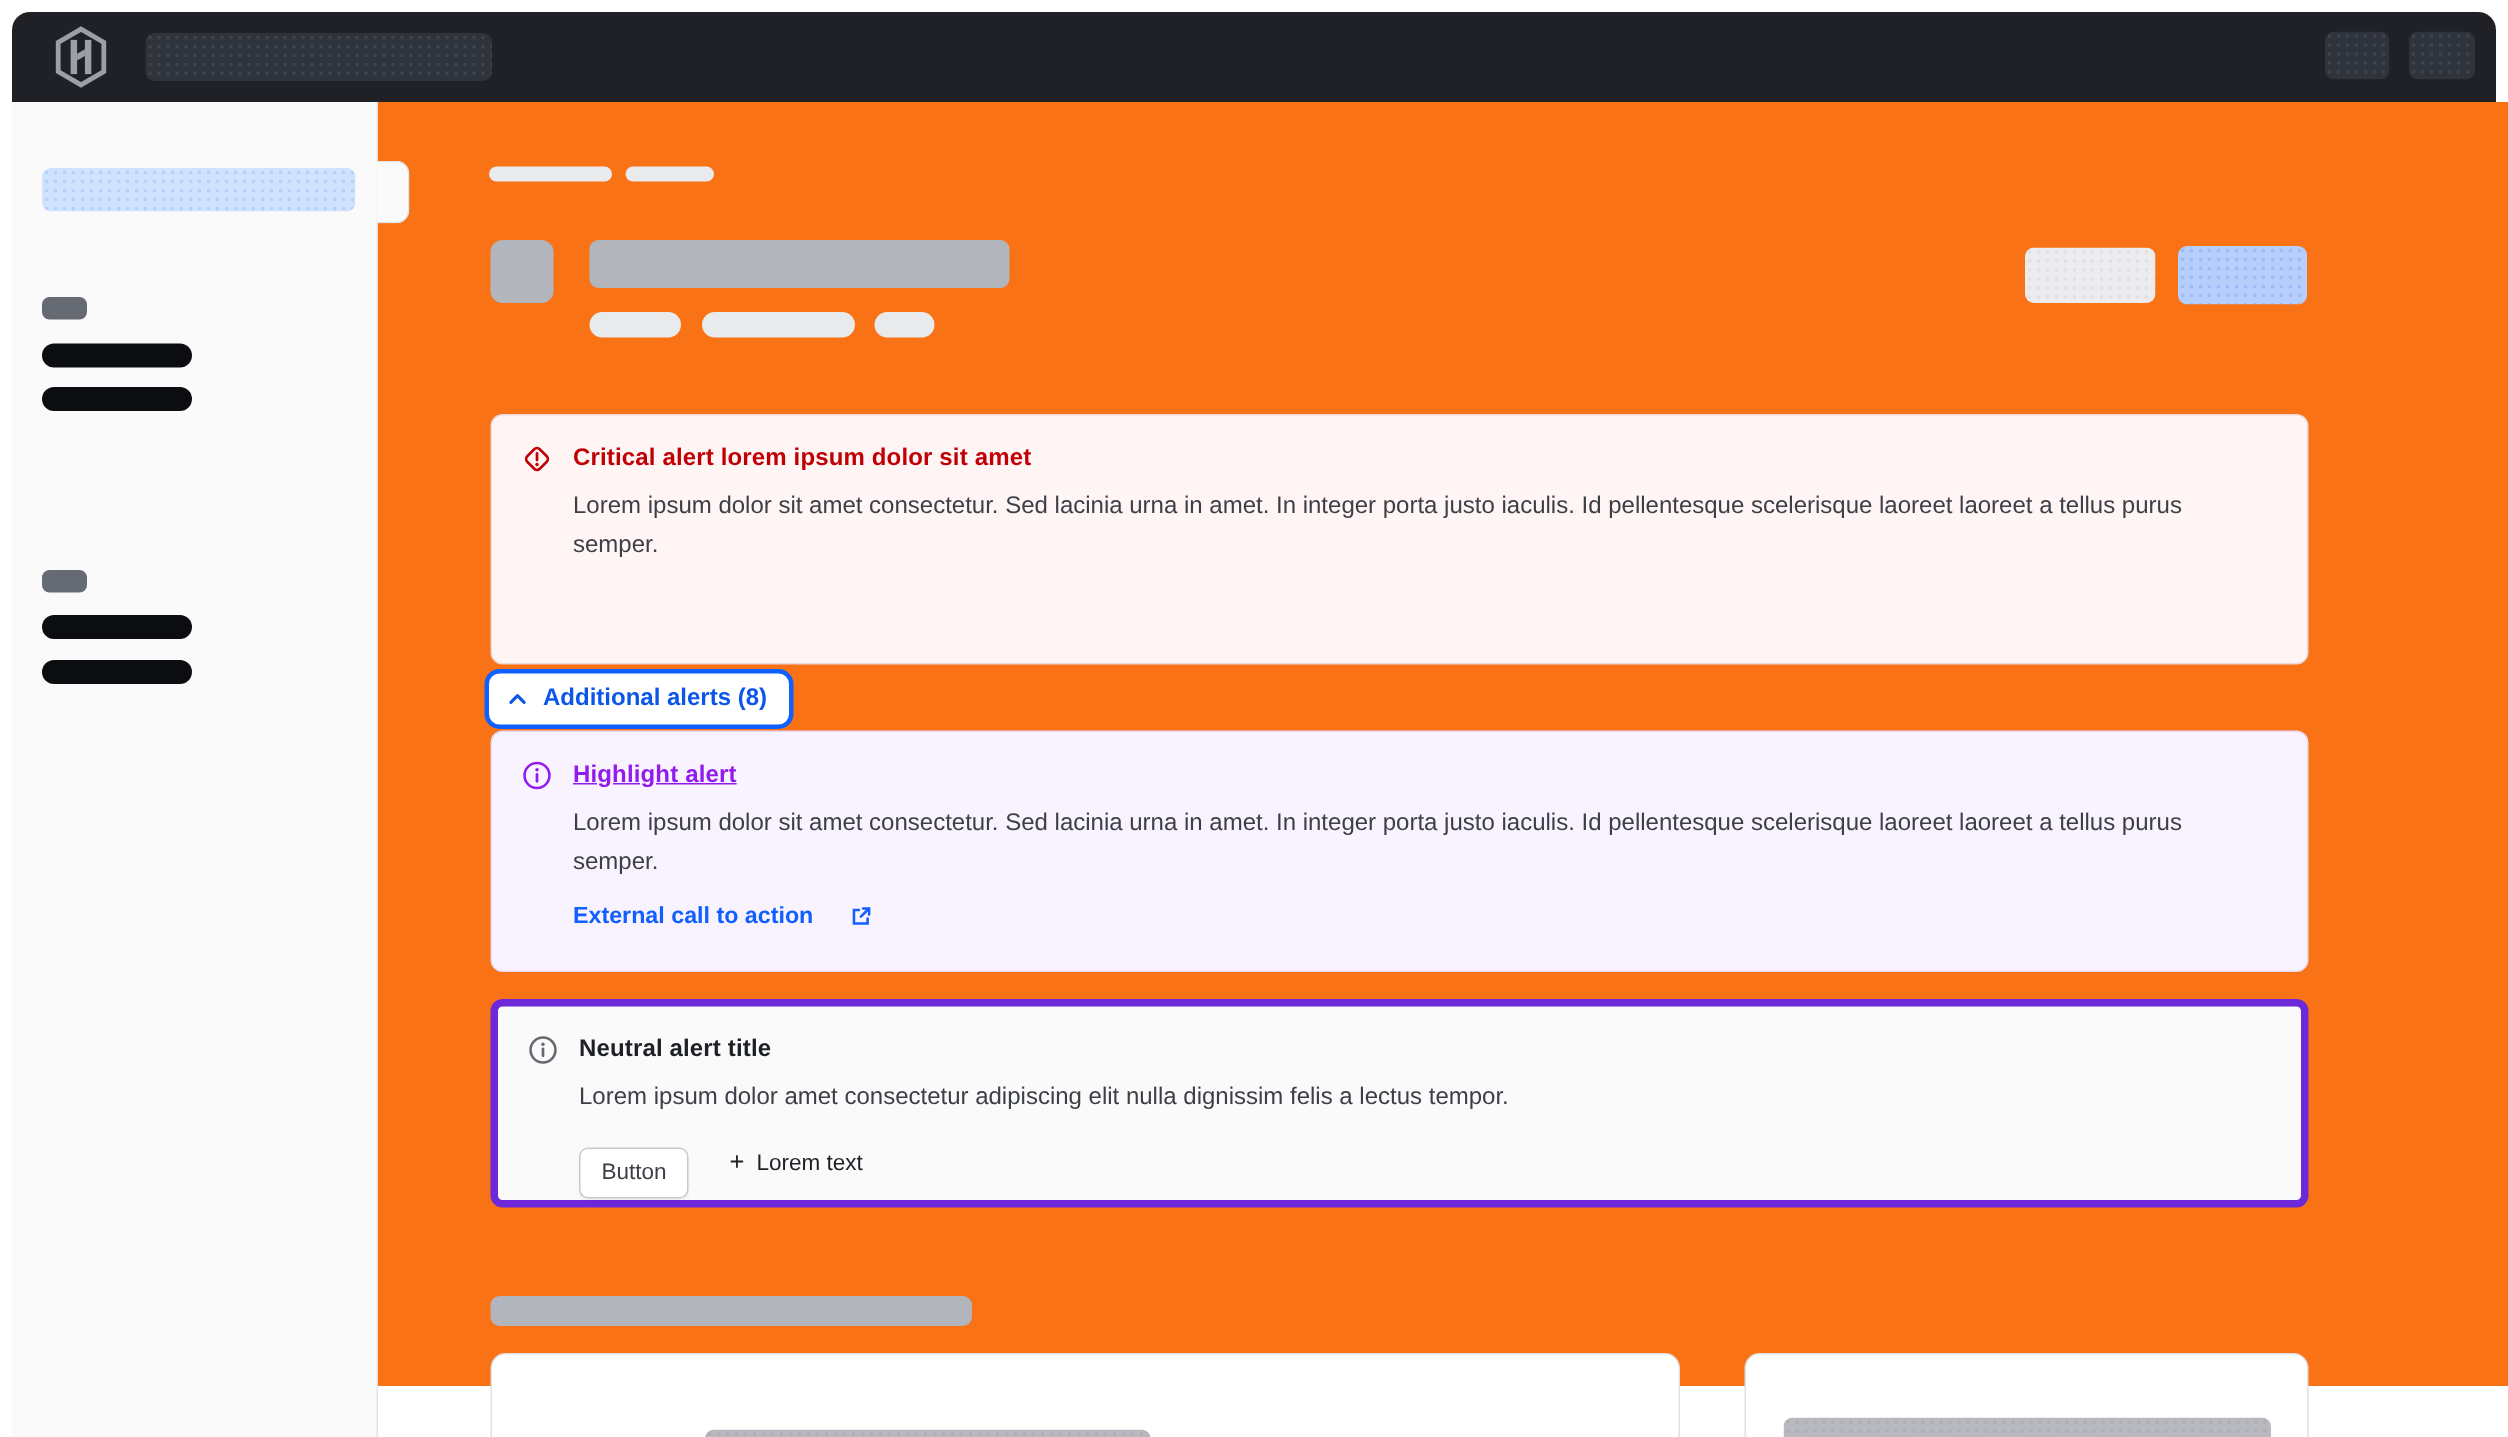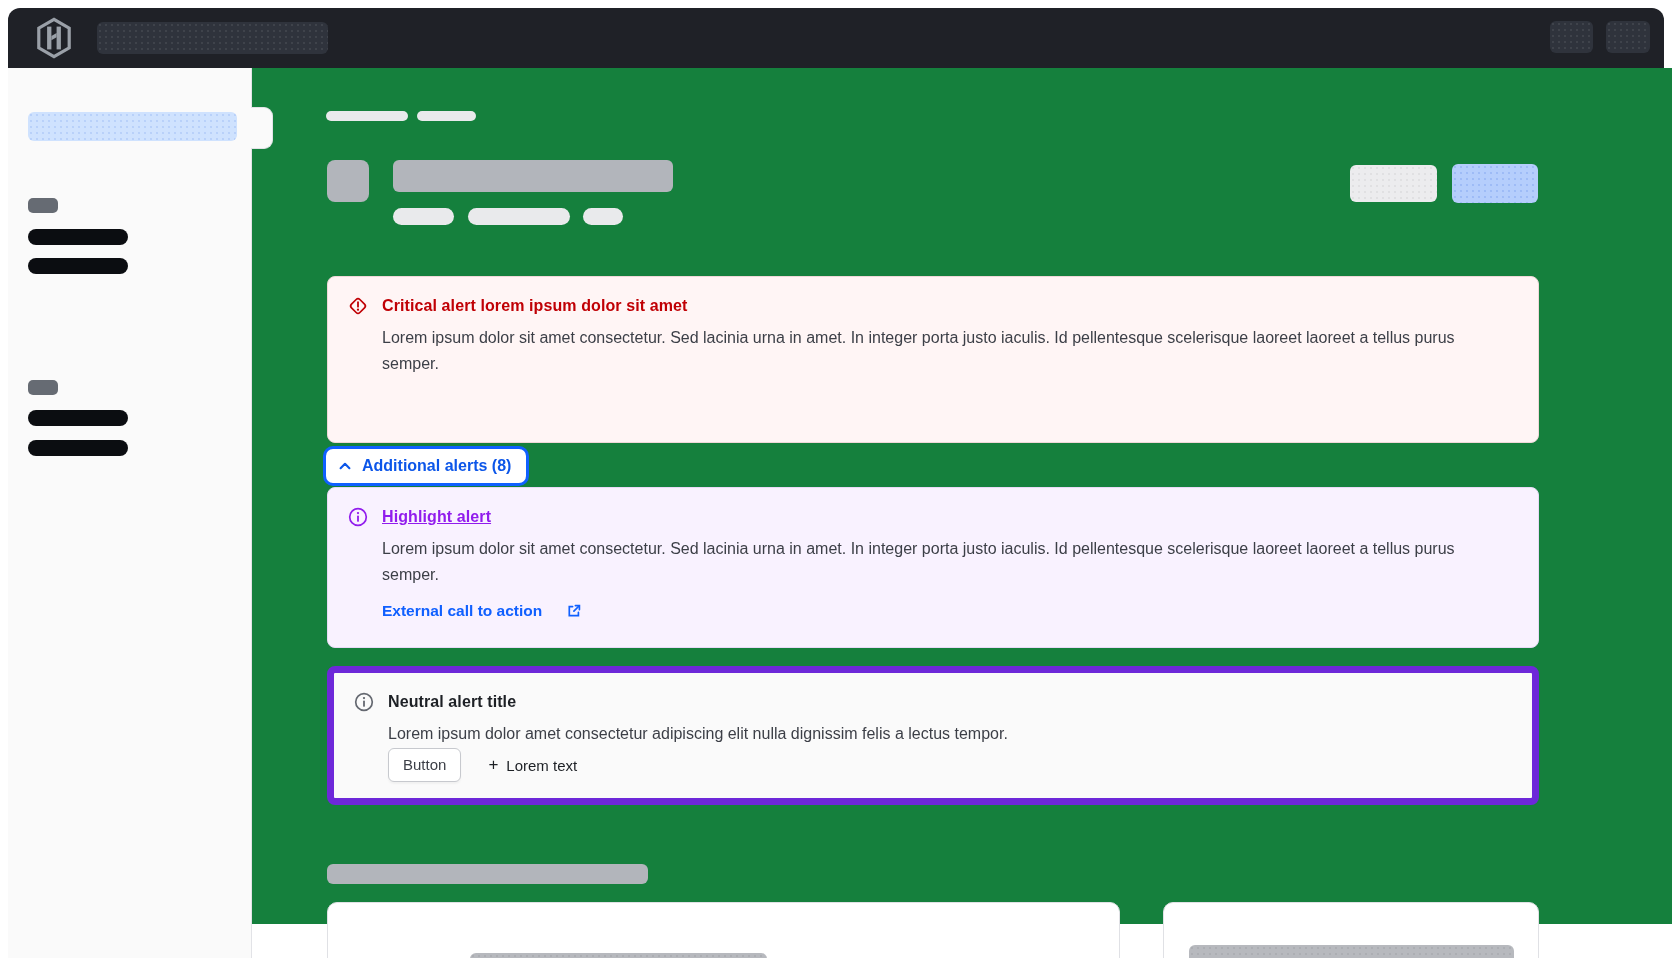--- a/index.html
+++ b/index.html
@@ -27,21 +27,21 @@
     background-size:6px 6px; }
   .sb-notch { position:absolute; left:243px; top:39px; width:22px; height:42px;
     background:#fafafa; border:1px solid #e2e3e7; border-left:none;
     border-radius:0 9px 9px 0; z-index:3; }
   .sb-pill { position:absolute; left:20px; width:30px; height:15px;
     background:#666b73; border-radius:5px; }
   .sb-bar { position:absolute; left:20px; width:100px; height:16px;
     background:#0b0d11; border-radius:8px; }
 
   
-  .main { position:absolute; left:252px; top:68px; width:1420px; height:856px; background:#15803d; }
+  .main { position:absolute; left:252px; top:68px; width:1420px; height:856px; background:#f97316; }
   .ph-light { position:absolute; background:#e9eaec; }
   .ph-mid { position:absolute; background:#b2b5bb; }
   .bc1 { left:74px; top:43px; width:82px; height:10px; border-radius:5px; }
   .bc2 { left:165px; top:43px; width:59px; height:10px; border-radius:5px; }
   .h-icon { left:75px; top:92px; width:42px; height:42px; border-radius:8px; }
   .h-title { left:141px; top:92px; width:280px; height:32px; border-radius:6px; }
   .h-pill-a { left:141px; top:140px; width:61px; height:17px; border-radius:9px; }
   .h-pill-b { left:216px; top:140px; width:102px; height:17px; border-radius:9px; }
   .h-pill-c { left:331px; top:140px; width:40px; height:17px; border-radius:9px; }
   .h-btn-gray { left:1098px; top:97px; width:87px; height:37px; border-radius:6px;
@@ -58,32 +58,32 @@
     display:flex; padding:18px 24px 0 20px; }
   .alert .aicon { flex:none; width:20px; height:20px; margin-top:1px; }
   .alert .acontent { margin-left:14px; }
   .alert-title { font-size:16px; font-weight:700; line-height:21px; letter-spacing:.1px; }
   .alert-body { margin-top:9px; font-size:16px; line-height:26px; color:#3c3f47; max-width:1122px; }
 
   .alert-critical { top:208px; height:167px; background:#fff5f5; border:1px solid #efd8d8; }
   .alert-critical .alert-title { color:#c00005; }
   .alert-highlight { top:419px; height:161px; background:#f9f2ff; border:1px solid #e8daf7; }
   .alert-highlight .alert-title { color:#911ced;text-decoration:underline; }
-  .alert-neutral { top:598px; height:139px; background:#fafafa; border:7px solid #6d28d9; }
+  .alert-neutral { top:598px; height:139px; background:#fafafa; border:5px solid #6d28d9; }
   .alert-neutral .alert-title { color:#1d2025; }
 
   .btn-secondary { display:inline-block; margin-top:15px; padding:6px 14px 7px;
     background:#fff; border:1px solid #c7c9ce; border-radius:6px;
     font-size:15px; line-height:19px; color:#3c3f47; cursor:pointer;
     box-shadow:0 2px 2px rgba(0,0,0,.04); font-family:inherit; }
 
   .link-external { margin-top:14px; display:inline-flex; align-items:center; gap:24px;
     color:#1060ff; font-size:15.5px; font-weight:600; cursor:pointer; }
 
-  .neutral-actions { margin-top:1px; display:flex; align-items:center; gap:27px; }
+  .neutral-actions { margin-top:20px; display:flex; align-items:flex-start; gap:27px; }
   .neutral-actions .btn-secondary { margin-top:0; }
   .link-plain { display:inline-flex; align-items:center; gap:8px;
     color:#1d2025; font-size:15px; font-weight:500; cursor:pointer; }
 
   
   .reveal { position:absolute; left:71px; top:378px; height:40px;
     display:inline-flex; align-items:center; gap:9px;
     background:#fff; border:3px solid #1060ff; border-radius:10px;
     padding:0 15px 0 11px; cursor:pointer;
     color:#0c56e9; font-size:16px; font-weight:600; }

